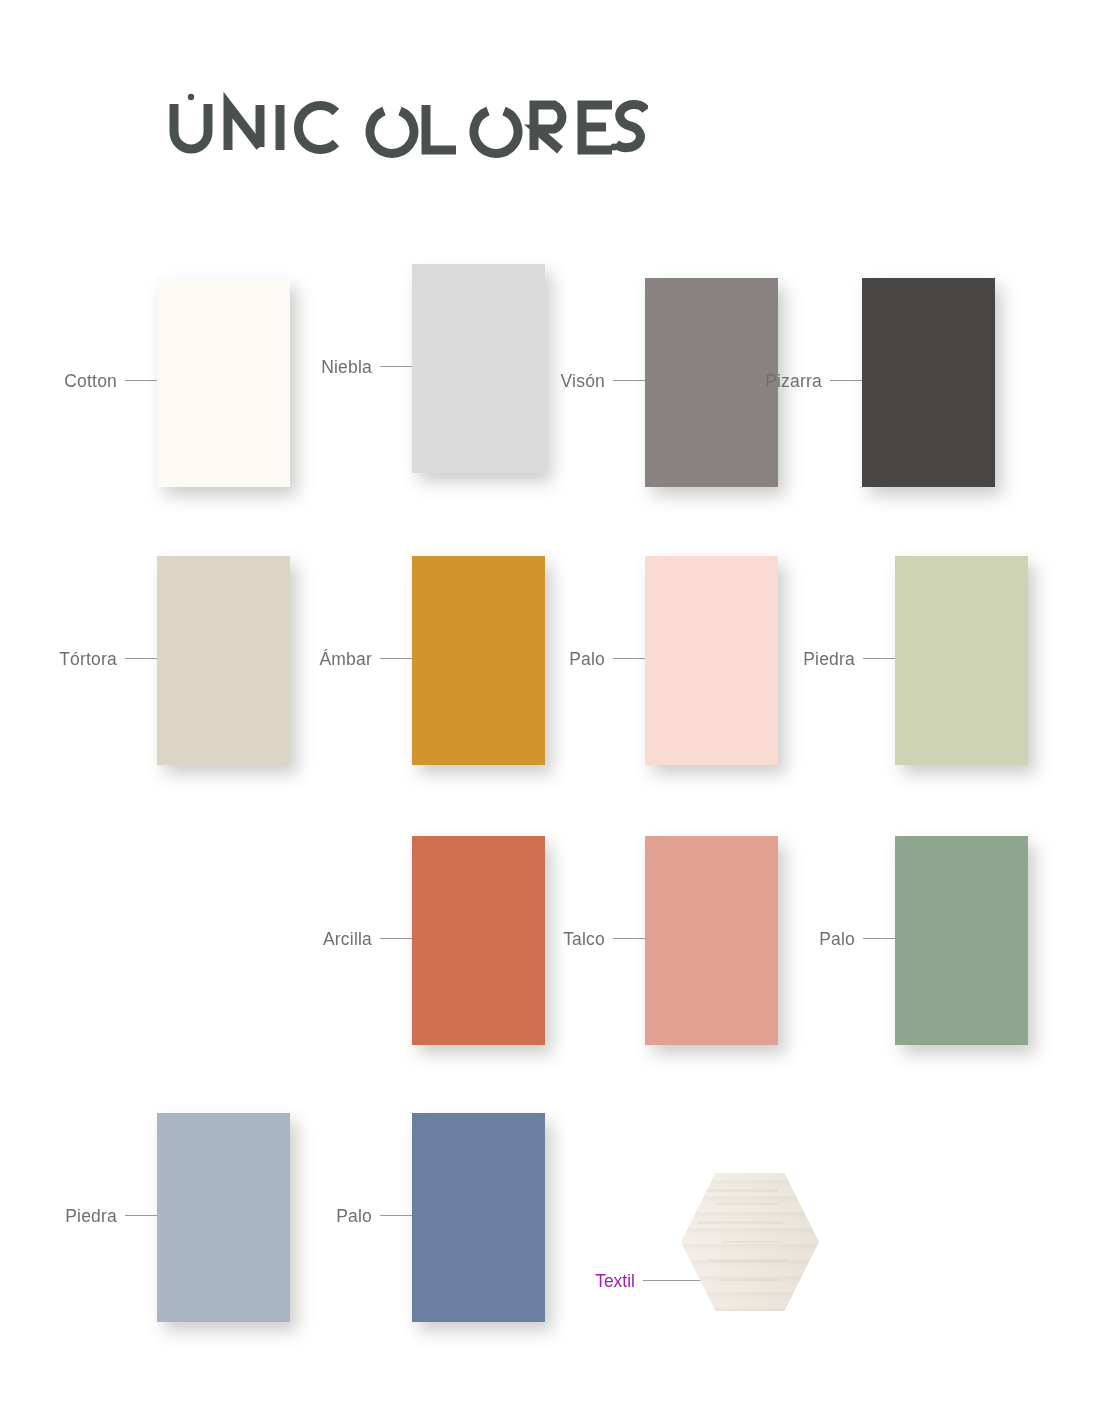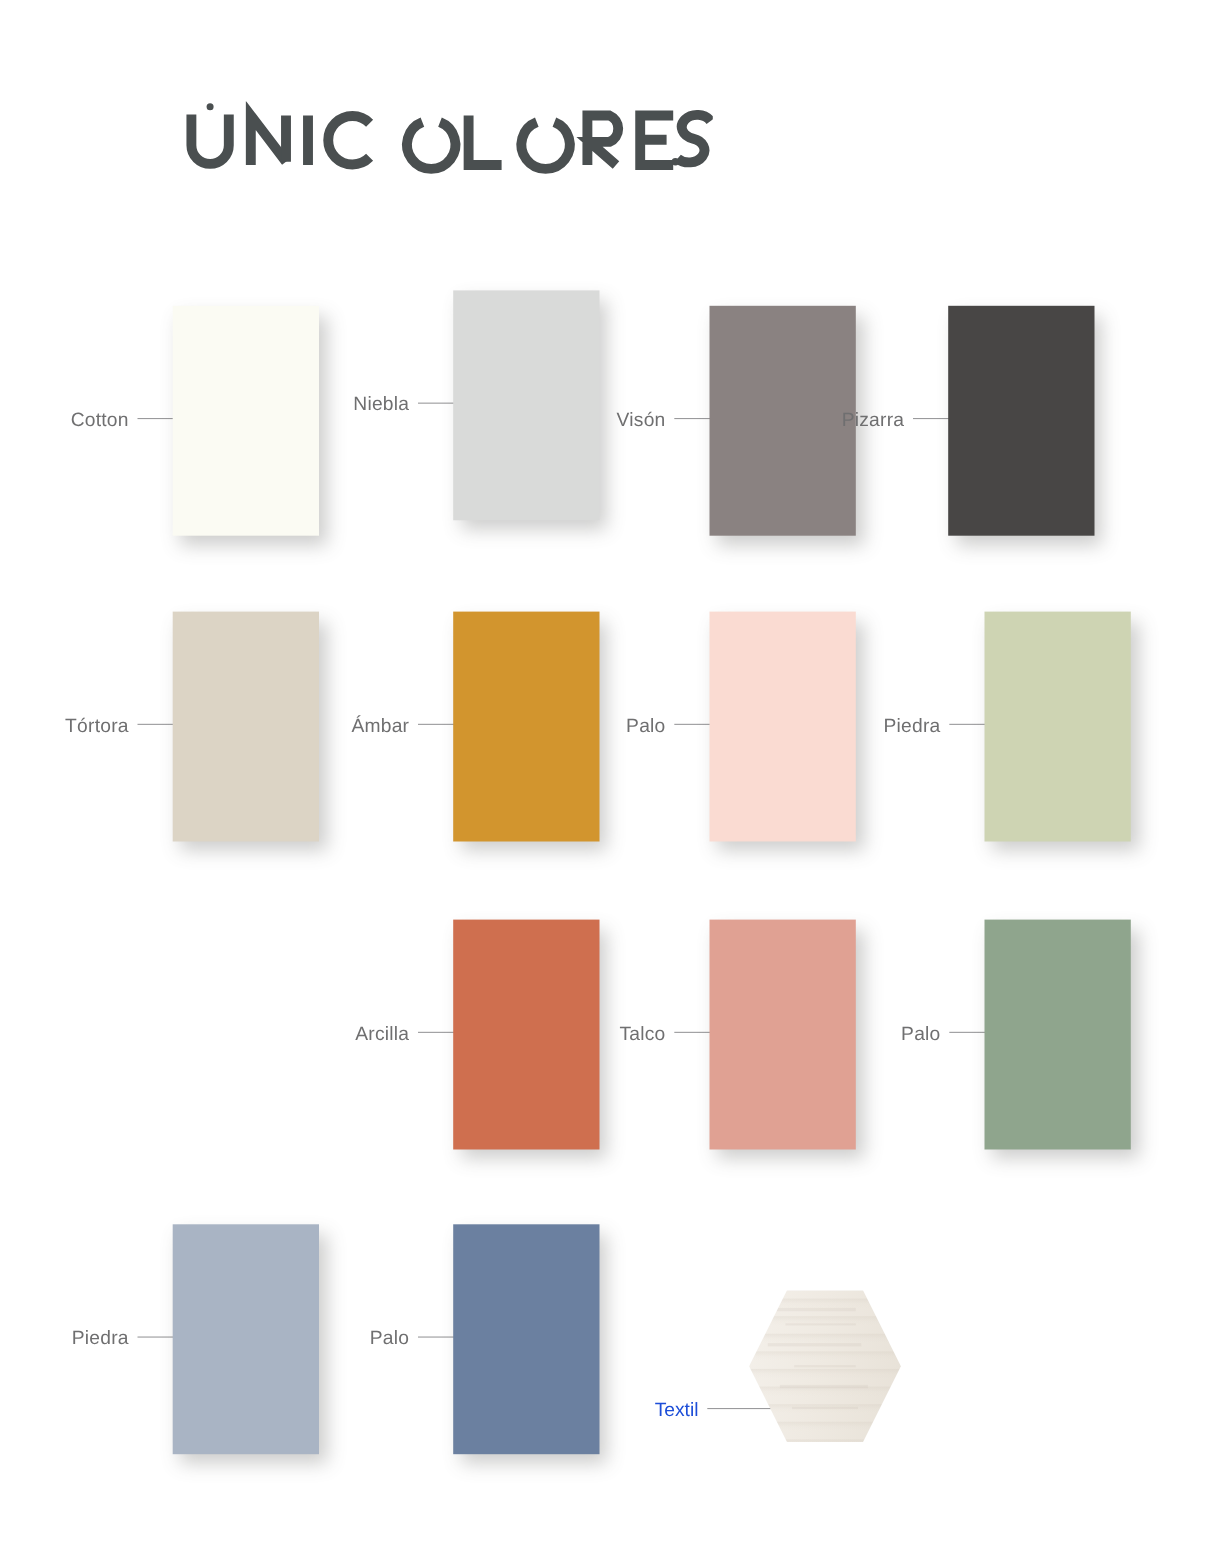--- a/index.html
+++ b/index.html
@@ -91,21 +91,21 @@
 
   
   .cell-hex .hex-label {
     position: absolute;
     left: 0;
     top: 92px;
     width: 92px;
     text-align: right;
     font-family: "Liberation Sans", sans-serif;
     font-size: 17.5px;
-    color: #1d4ed8;
+    color: #a21caf;
     line-height: 22px;
     white-space: nowrap;
   }
   .cell-hex .connector {
     left: 100px;
     top: 102px;
     width: 58px;
   }
   .hex-shape {
     position: absolute;

